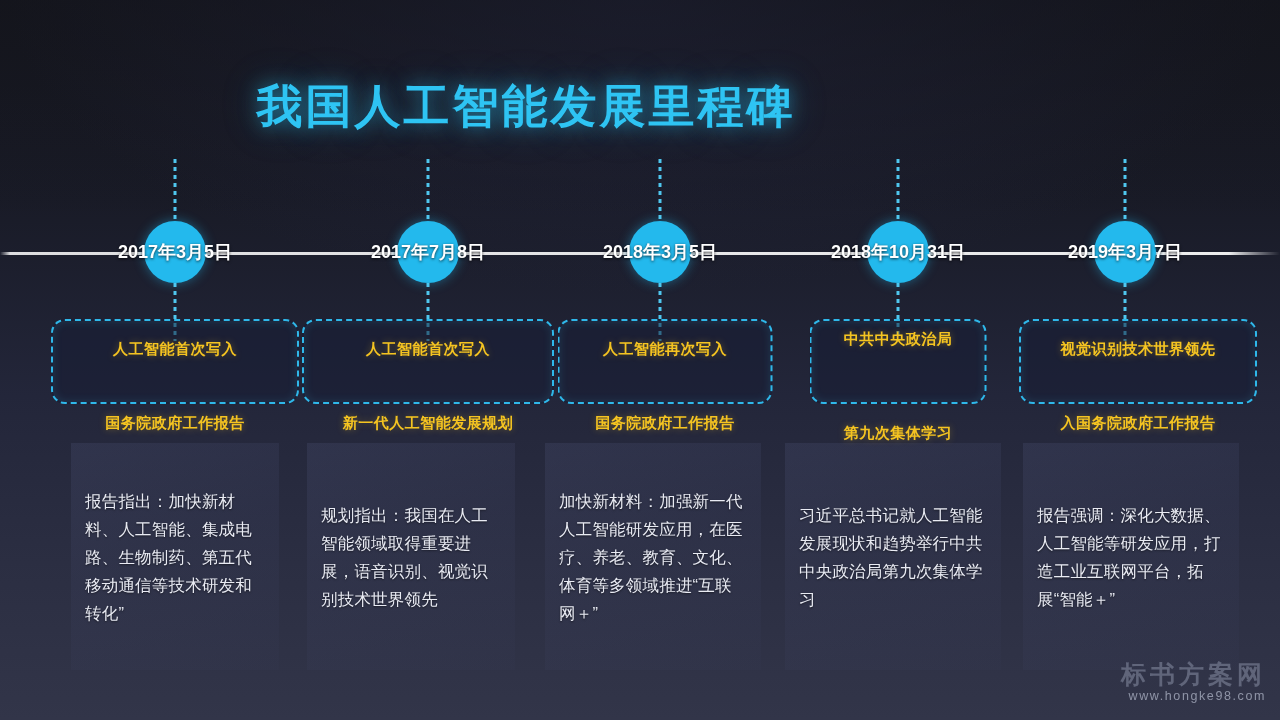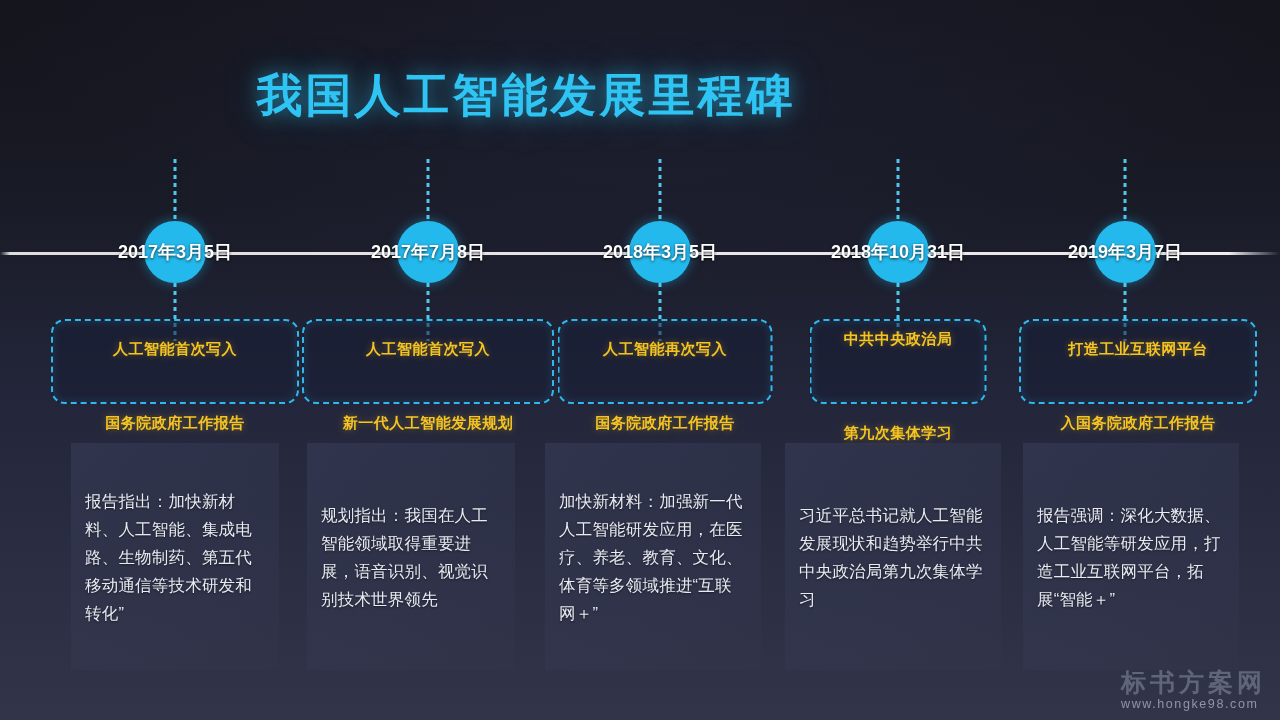--- a/index.html
+++ b/index.html
@@ -21,21 +21,21 @@
   }
   #stage::after{
     content:"";
     position:absolute; inset:0;
     background:linear-gradient(180deg, rgba(18,19,26,.55) 0%, rgba(18,19,26,0) 30%);
     pointer-events:none;
   }
 
   
   .title-wrap{
-    position:absolute; top:65px; left:0; width:1052px;
+    position:absolute; top:76px; left:0; width:1052px;
     text-align:center; z-index:6;
   }
   .title{
     display:inline-block;
     font-size:46px; font-weight:bold; letter-spacing:3px;
     color:#2ec4f3;
     text-shadow:0 0 18px rgba(46,196,243,.55), 0 0 40px rgba(46,196,243,.25);
   }
 
   
@@ -112,22 +112,22 @@
   .panel p{
     font-size:16.5px;
     line-height:28px;
     color:#e9ebf3;
     text-shadow:0 1px 2px rgba(0,0,0,.5);
     letter-spacing:.2px;
   }
 
   
   .wm{
-    position:absolute; right:14px; bottom:8px;
-    text-align:left; z-index:8; opacity:.85;
+    position:absolute; right:14px; bottom:16px;
+    text-align:right; z-index:8; opacity:.85;
   }
   .wm .wm-cn{
     font-size:25px; font-weight:bold; letter-spacing:4px;
     color:rgba(152,158,180,.55);
     line-height:28px;
   }
   .wm .wm-url{
     font-size:12.5px; letter-spacing:1.6px;
     color:rgba(186,192,210,.80);
     line-height:16px;
@@ -200,21 +200,21 @@
     <p>习近平总书记就人工智能发展现状和趋势举行中共中央政治局第九次集体学习</p>
   </div>
 
   <div class="node" style="left:1125px;">
     <div class="dash-up"></div>
     <div class="dot"></div>
     <div class="dash-dn"></div>
   </div>
   <div class="date" style="left:1125px;">2019年3月7日</div>
   <div class="card" style="left:1138px;width:238px;">
-    <span>打造工业互联网平台</span>
+    <span>视觉识别技术世界领先</span>
     <span>入国务院政府工作报告</span>
   </div>
   <div class="panel" style="left:1131px;width:216px;">
     <p>报告强调：深化大数据、人工智能等研发应用，打造工业互联网平台，拓展“智能＋”</p>
   </div>
 
   <div class="wm">
     <div class="wm-cn">标书方案网</div>
     <div class="wm-url">www.hongke98.com</div>
   </div>

